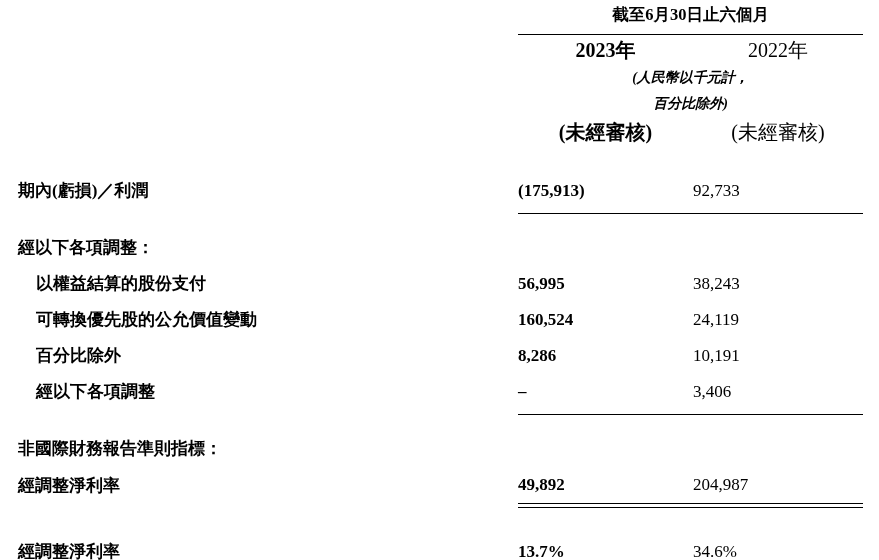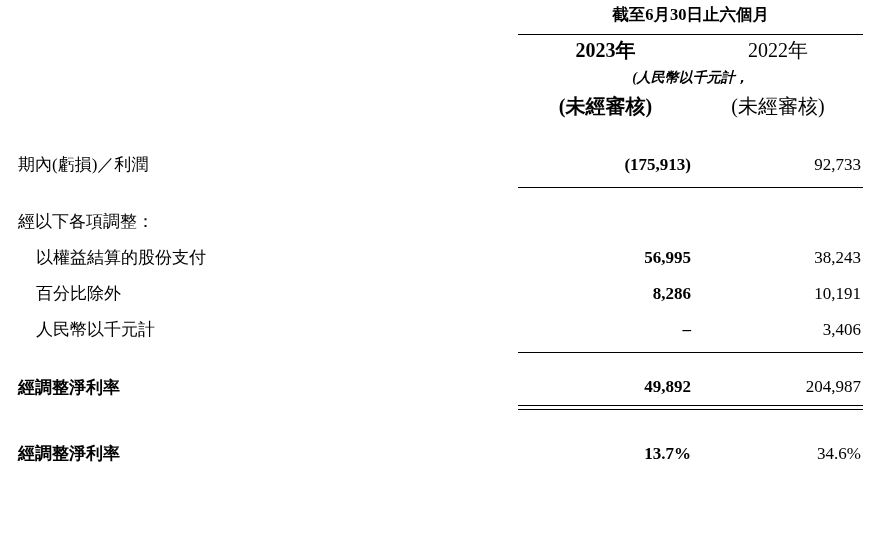--- a/index.html
+++ b/index.html
@@ -59,31 +59,32 @@
     font-weight: bold;
     font-style: italic;
     line-height: 26px;
     white-space: nowrap;
   }
   .label {
     font-size: 17px;
     line-height: 36px;
     text-align: left;
     white-space: nowrap;
+    font-weight: bold;
   }
   .label.indent {
     padding-left: 18px;
   }
   .label.bold {
     font-weight: bold;
   }
   .num {
     font-size: 17px;
     line-height: 36px;
-    text-align: right;
+    text-align: left;
     white-space: nowrap;
     padding-right: 2px;
   }
   .num.bold {
     font-weight: bold;
   }
   .underline-row td.ul {
     border-bottom: 1px solid #000;
     height: 4px;
     padding: 0;
@@ -120,20 +121,24 @@
         <td></td>
         <td class="hdr-cell">2023年</td>
         <td class="hdr-cell light">2022年</td>
       </tr>
       <tr>
         <td></td>
         <td class="hdr-italic" colspan="2">(人民幣以千元計，</td>
       </tr>
       <tr>
         <td></td>
+        <td class="hdr-italic" colspan="2">百分比除外)</td>
+      </tr>
+      <tr>
+        <td></td>
         <td class="hdr-cell">(未經審核)</td>
         <td class="hdr-cell light">(未經審核)</td>
       </tr>
 
       <tr class="pad-big">
           <td colspan="3"></td>
         </tr>
 
       <tr>
         <td class="label">期內(虧損)／利潤</td>
@@ -155,39 +160,49 @@
         <td class="num"></td>
         <td class="num"></td>
       </tr>
 
       <tr>
         <td class="label indent">以權益結算的股份支付</td>
         <td class="num bold">56,995</td>
         <td class="num">38,243</td>
       </tr>
       <tr>
+        <td class="label indent">可轉換優先股的公允價值變動</td>
+        <td class="num bold">160,524</td>
+        <td class="num">24,119</td>
+      </tr>
+      <tr>
         <td class="label indent">百分比除外</td>
         <td class="num bold">8,286</td>
         <td class="num">10,191</td>
       </tr>
       <tr>
-        <td class="label indent">人民幣以千元計</td>
+        <td class="label indent">經以下各項調整</td>
         <td class="num bold">–</td>
         <td class="num">3,406</td>
       </tr>
       <tr class="underline-row">
         <td></td>
         <td class="ul"></td>
         <td class="ul"></td>
       </tr>
 
       <tr class="pad-mid">
           <td colspan="3"></td>
         </tr>
 
+      <tr>
+        <td class="label bold">非國際財務報告準則指標：</td>
+        <td class="num"></td>
+        <td class="num"></td>
+      </tr>
       <tr>
         <td class="label bold">經調整淨利率</td>
         <td class="num bold">49,892</td>
         <td class="num">204,987</td>
       </tr>
       <tr class="dblline-row">
         <td></td>
         <td class="dl"></td>
         <td class="dl"></td>
       </tr>

